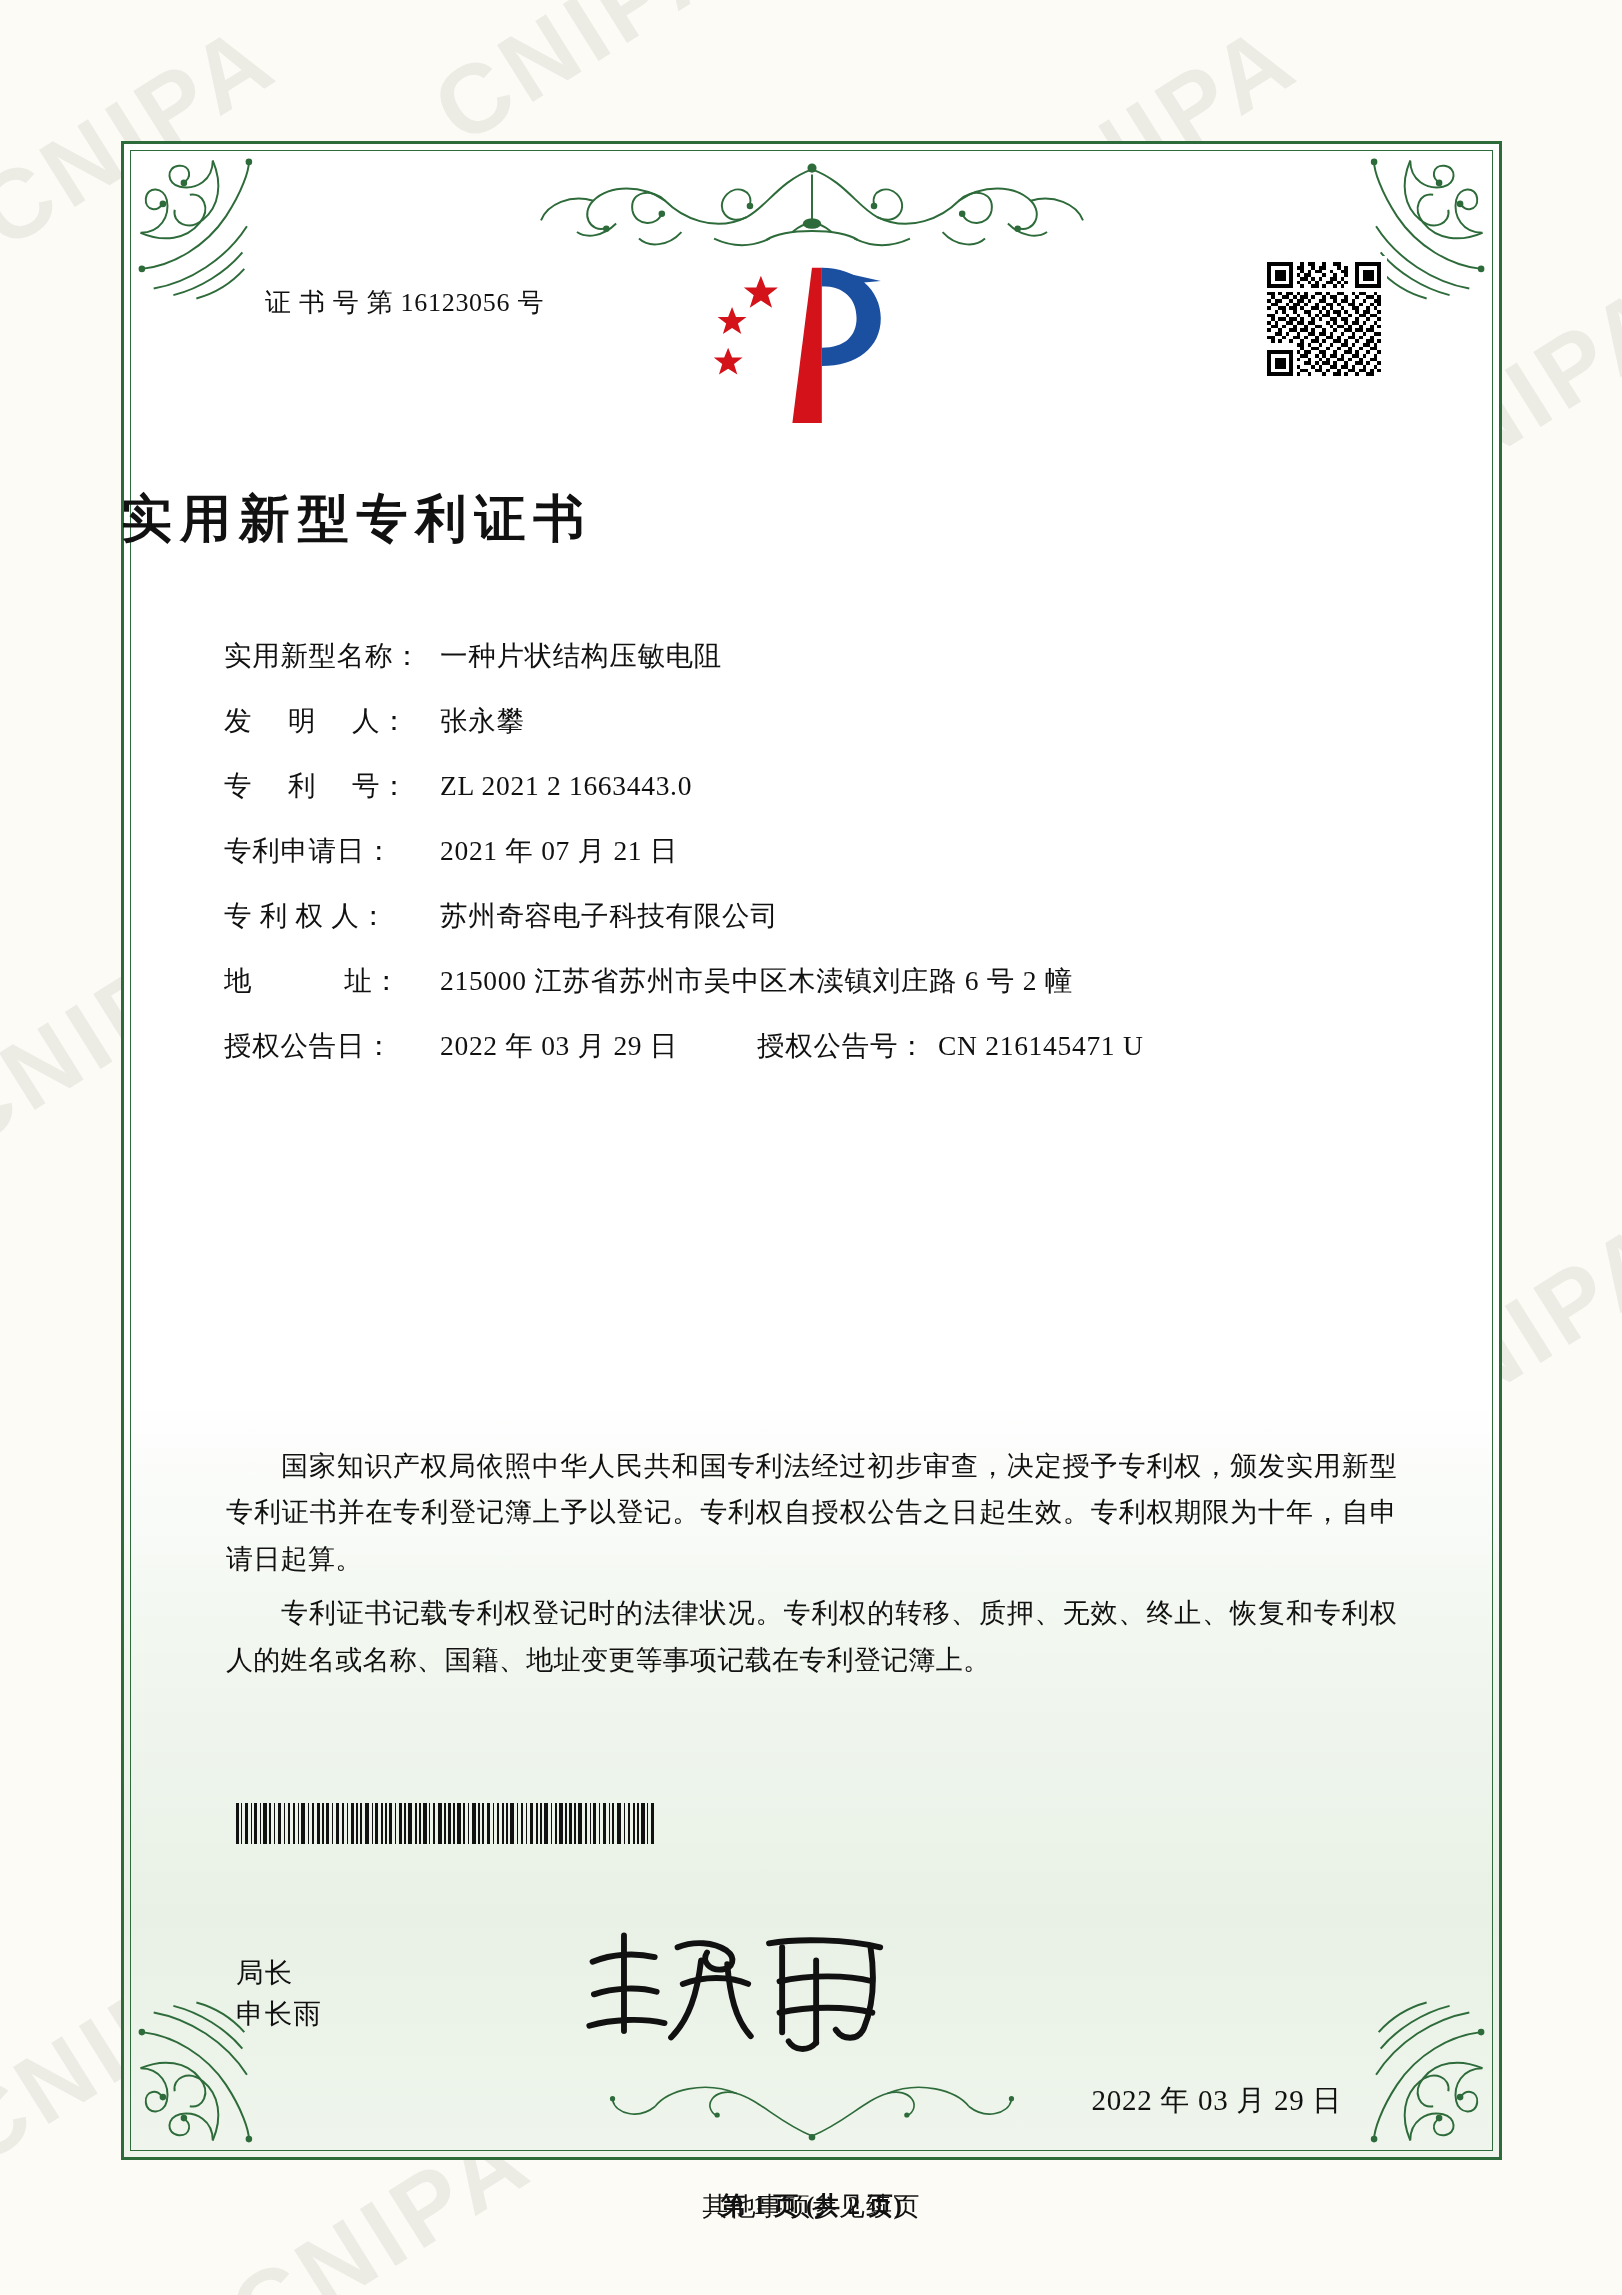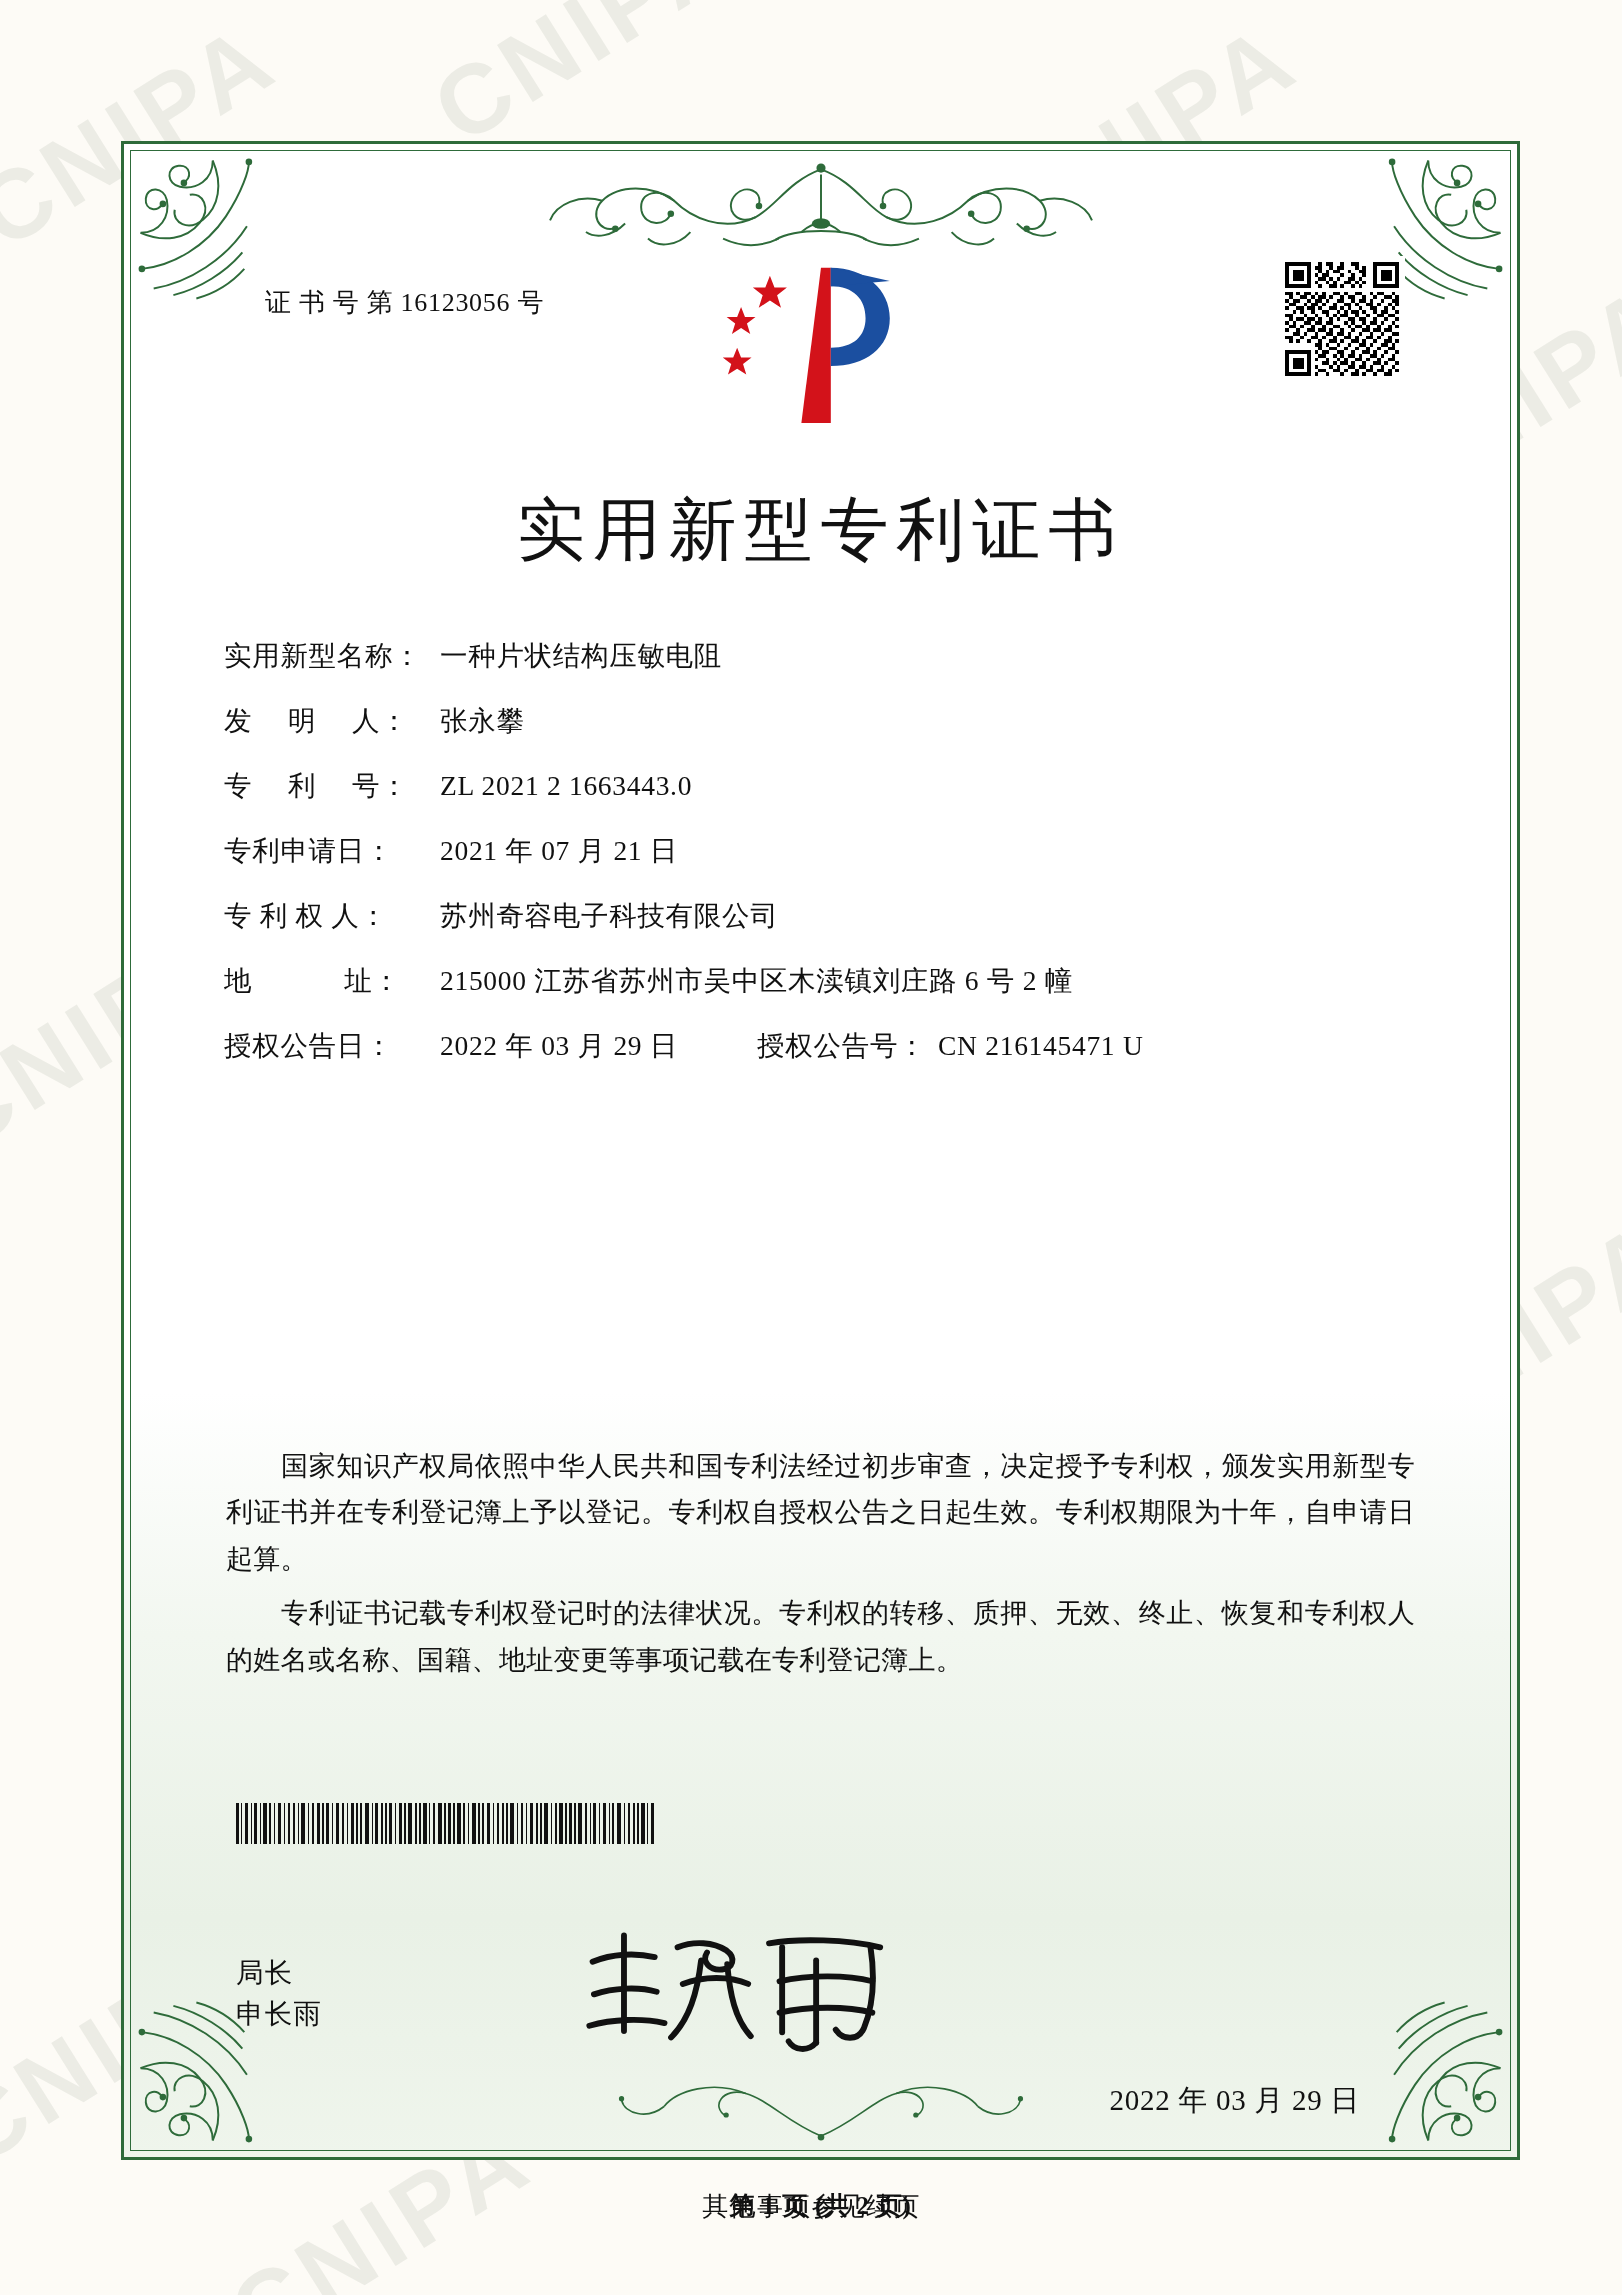--- a/index.html
+++ b/index.html
@@ -36,21 +36,20 @@
 
   
   .certificate {
     position: absolute;
     left: 121px;
     top: 141px;
     width: 1381px;
     height: 2019px;
     background: linear-gradient(to bottom, #ffffff 0%, #ffffff 62%, #f2f7f0 74%, #e9f1e6 88%, #eff5ec 100%);
     z-index: 1;
-    padding-left: 18px;
   }
   .frame-outer {
     position: absolute;
     inset: 0;
     border: 3.3px solid #2e6b3a;
   }
   .frame-inner {
     position: absolute;
     inset: 9.2px;
     border: 1.3px solid #2e6b3a;
@@ -120,23 +119,22 @@
     transform: translateX(-50%);
     width: 249px;
     height: 190px;
   }
 
   .cert-title {
     position: absolute;
     left: 0;
     right: 0;
     top: 344px;
-    text-align: center;
-    font-size: 68px;
-    font-weight: normal;
+    font-size: 51px;
+    font-weight: bold;
     letter-spacing: 7.9px;
     color: #111;
     font-family: "DejaVu Serif", "Liberation Serif", serif;
   }
 
   .fields {
     position: absolute;
     left: 103px;
     right: 105px;
     top: 497px;

